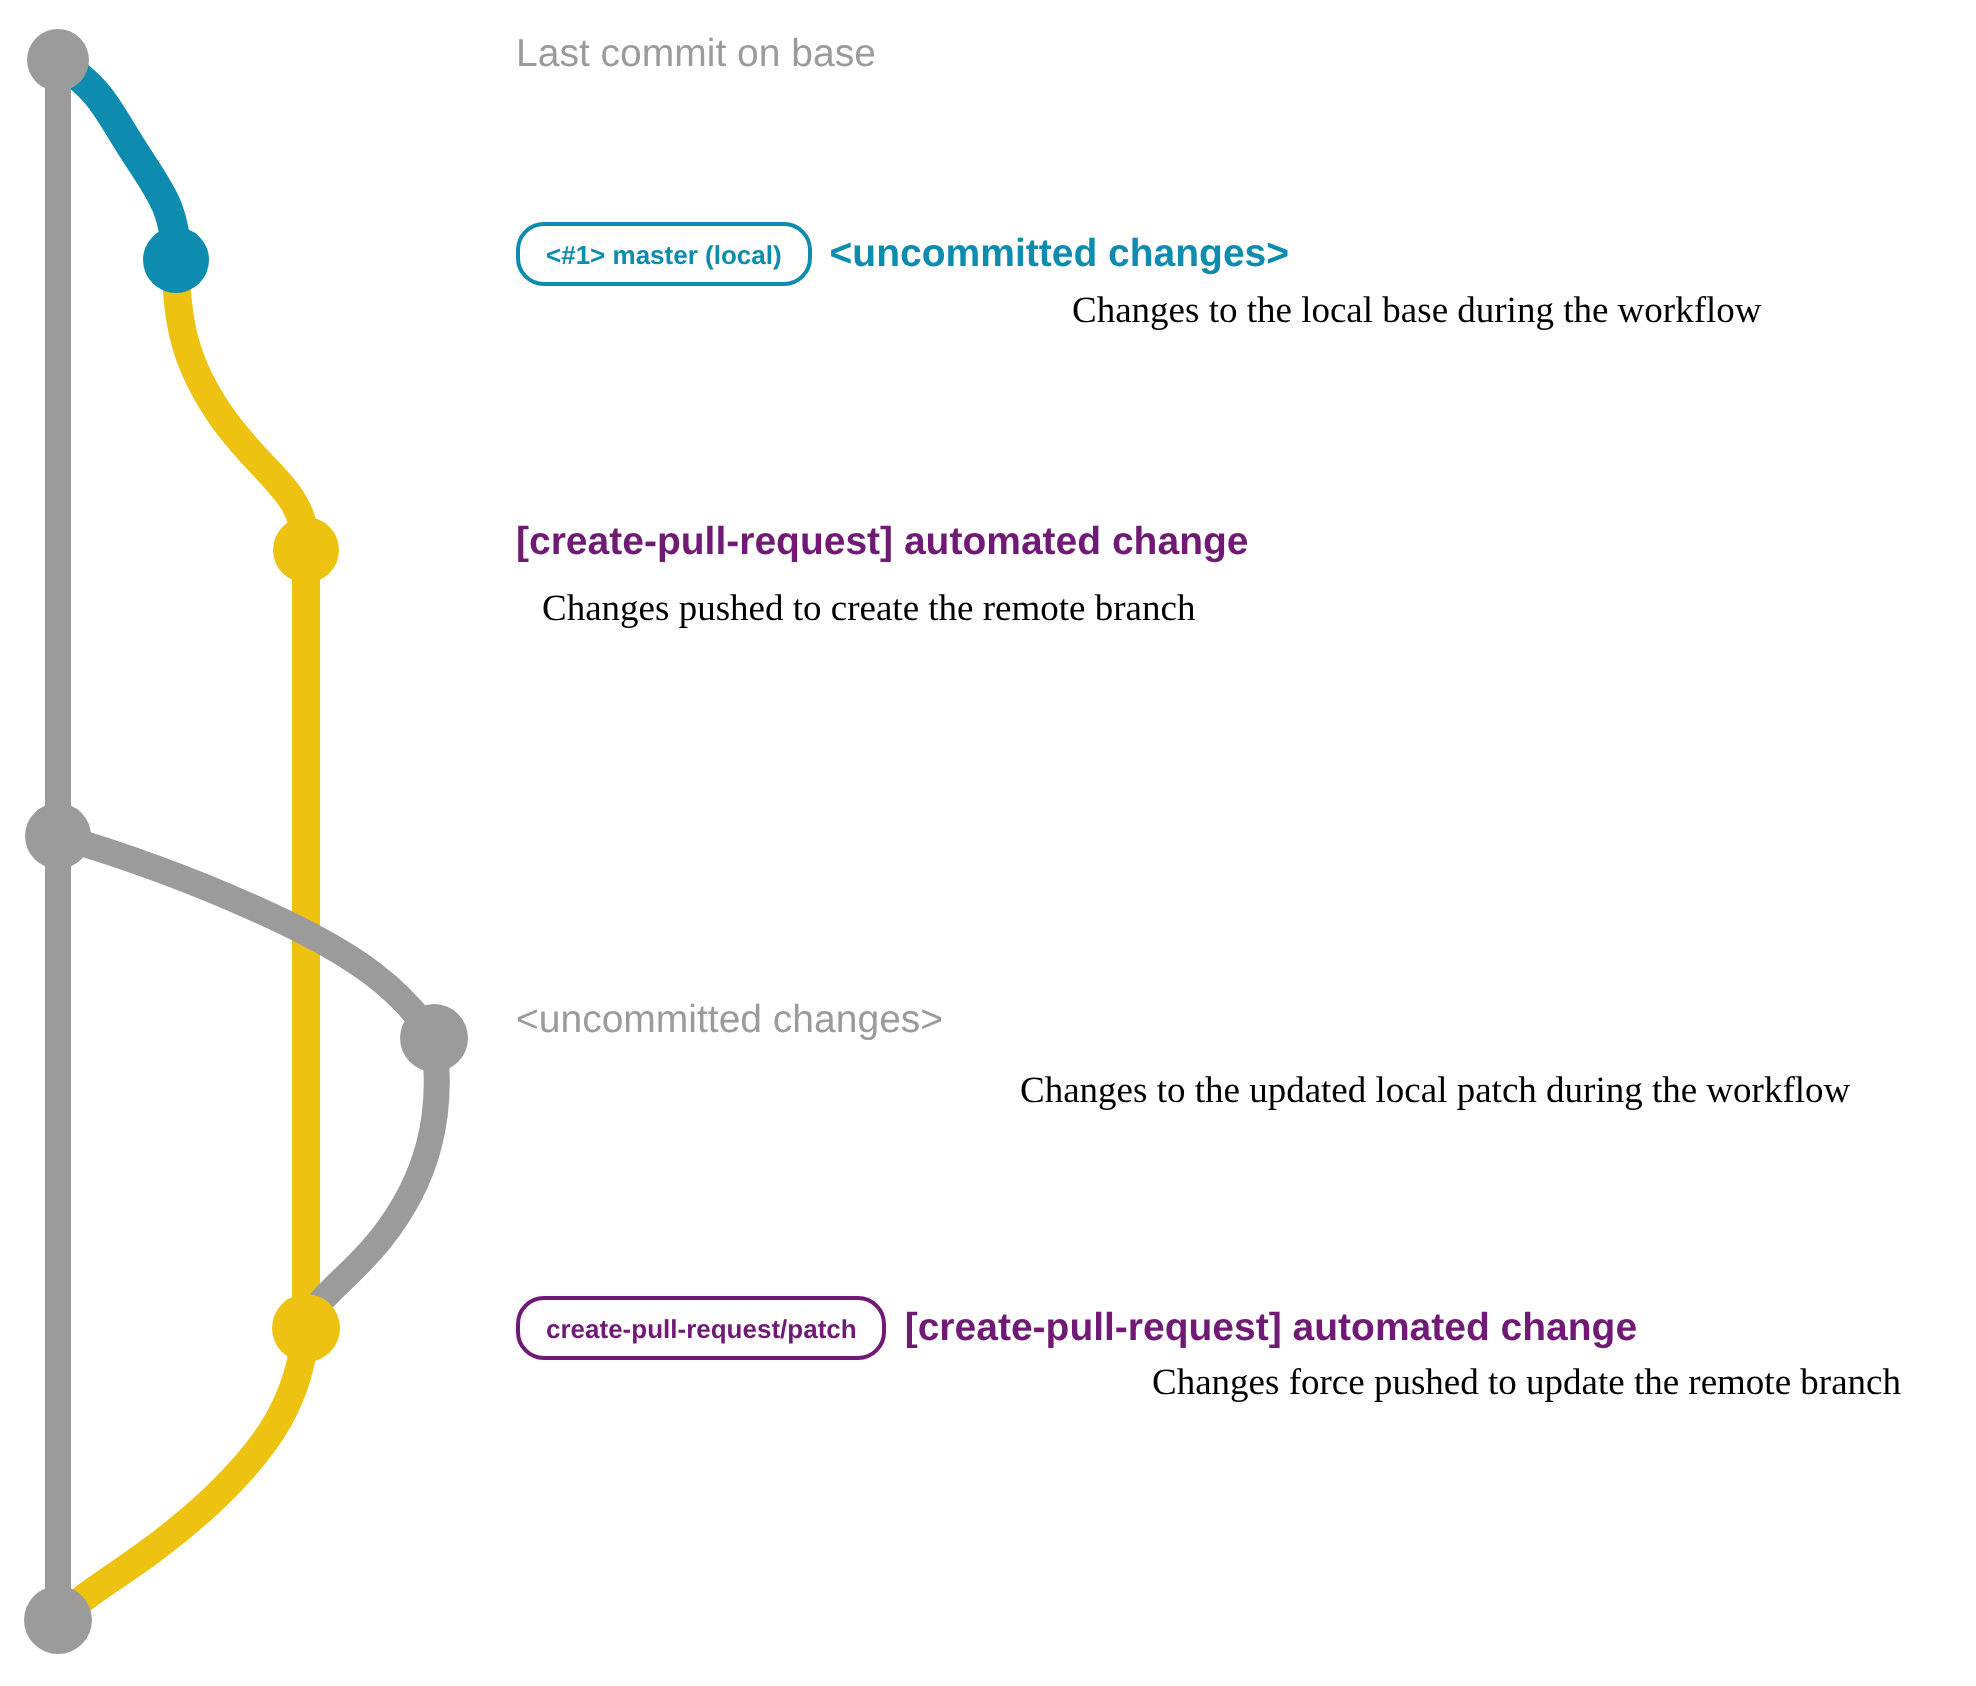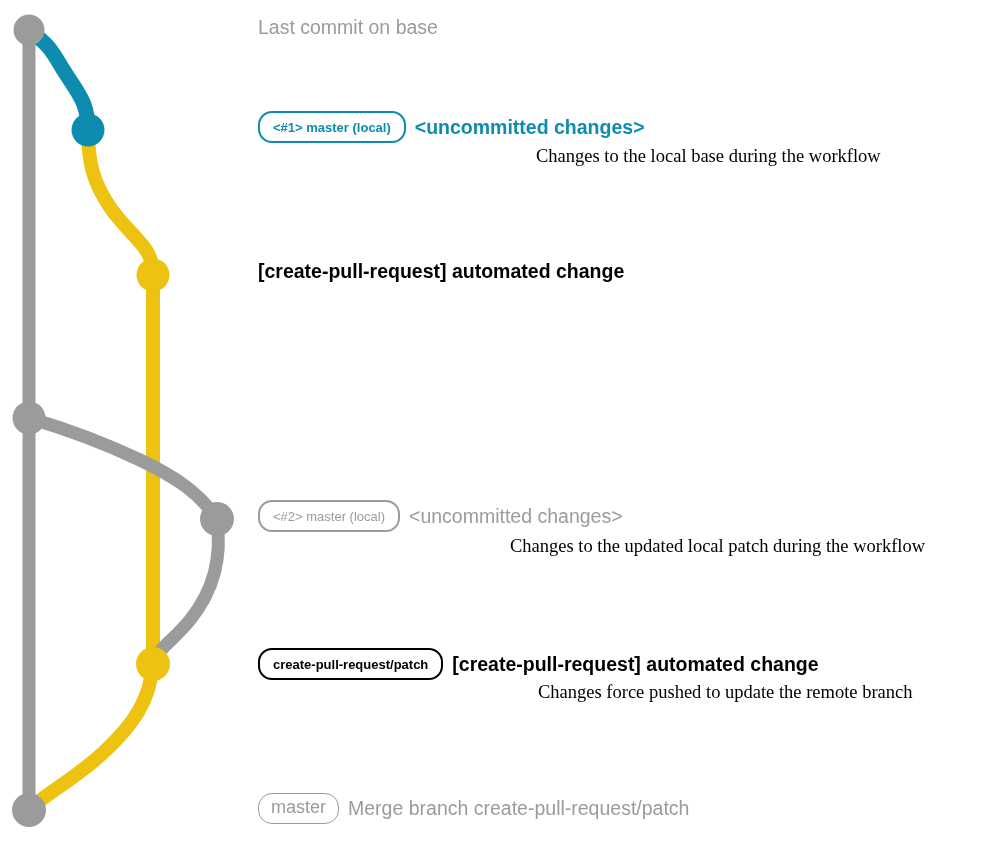--- a/index.html
+++ b/index.html
@@ -60,33 +60,33 @@
   .subject.bold { font-weight: bold; }
   .desc {
     font-family: "Liberation Serif", serif;
     font-size: 18.5px;
     color: #000000;
     white-space: nowrap;
     line-height: 1.1;
   }
   .blue  { color: #0d8cb0; }
   .gray  { color: #9b9b9b; }
-  .yellow{ color: #000000; }
+  .yellow{ color: #701a75; }
 
   
   #row-base-last  { left: 258px; top: 17px; }
   #row-local-1    { left: 258px; top: 111px; }
   #row-desc-1     { left: 520px; top: 146px; margin-left: 16px; }
   #row-auto-1     { left: 258px; top: 261px; }
   #row-desc-2     { left: 271px; top: 295px; }
   #row-base-new   { left: 258px; top: 407px; }
   #row-local-2    { left: 258px; top: 500px; }
   #row-desc-3     { left: 510px; top: 536px; }
   #row-auto-2     { left: 258px; top: 648px; }
-  #row-desc-4     { left: 538px; top: 682px; justify-content: center; }
+  #row-desc-4     { left: 576px; top: 682px; justify-content: center; }
   #row-merge      { left: 258px; top: 793px; }
 
   #row-merge .pill { font-size: 18px; padding: 4px 12px 6px 12px; border-width: 1.6px; }
   #row-merge .subject { font-size: 19.5px; }
 </style>
 </head>
 <body>
 
 <svg id="graph-canvas" viewBox="0 0 988 843" xmlns="http://www.w3.org/2000/svg">
   <g fill="none" stroke-linecap="round" stroke-linejoin="round">
@@ -131,42 +131,38 @@
   </div>
   <div class="row" id="row-desc-1">
     <span class="desc">Changes to the local base during the workflow</span>
   </div>
 
   <div class="row" id="row-auto-1">
     <div class="row-inner">
       <span class="subject bold yellow">[create-pull-request] automated change</span>
     </div>
   </div>
+  <div class="row" id="row-desc-2">
+    <span class="desc">Changes pushed to create the remote branch</span>
+  </div>
 
 
   <div class="row" id="row-local-2">
     <div class="row-inner">
-      <span class="pill gray weight-normal">&lt;#2&gt; master (local)</span>
       <span class="subject gray">&lt;uncommitted changes&gt;</span>
     </div>
   </div>
   <div class="row" id="row-desc-3">
     <span class="desc">Changes to the updated local patch during the workflow</span>
   </div>
 
   <div class="row" id="row-auto-2">
     <div class="row-inner">
       <span class="pill yellow">create-pull-request/patch</span>
       <span class="subject bold yellow">[create-pull-request] automated change</span>
     </div>
   </div>
   <div class="row" id="row-desc-4">
     <span class="desc">Changes force pushed to update the remote branch</span>
   </div>
 
-  <div class="row" id="row-merge">
-    <div class="row-inner">
-      <span class="pill gray weight-normal">master</span>
-      <span class="subject gray">Merge branch create-pull-request/patch</span>
-    </div>
-  </div>
 
 </div>
 
 </body></html>

